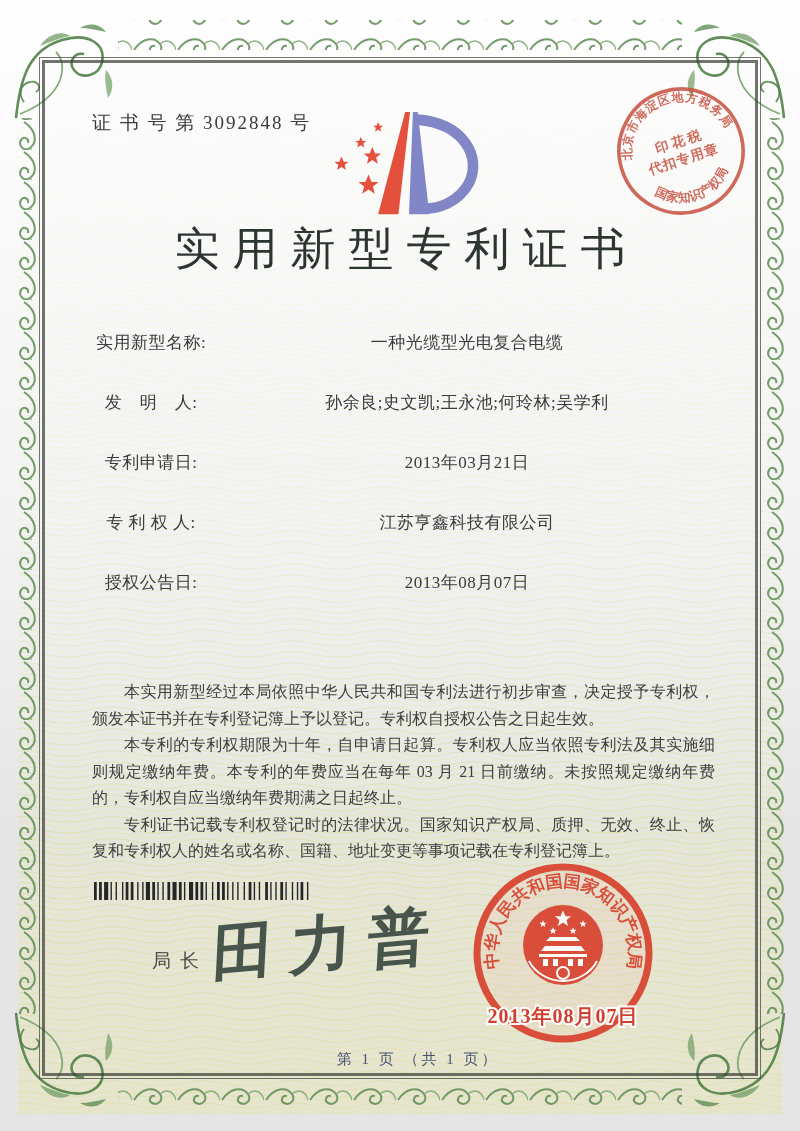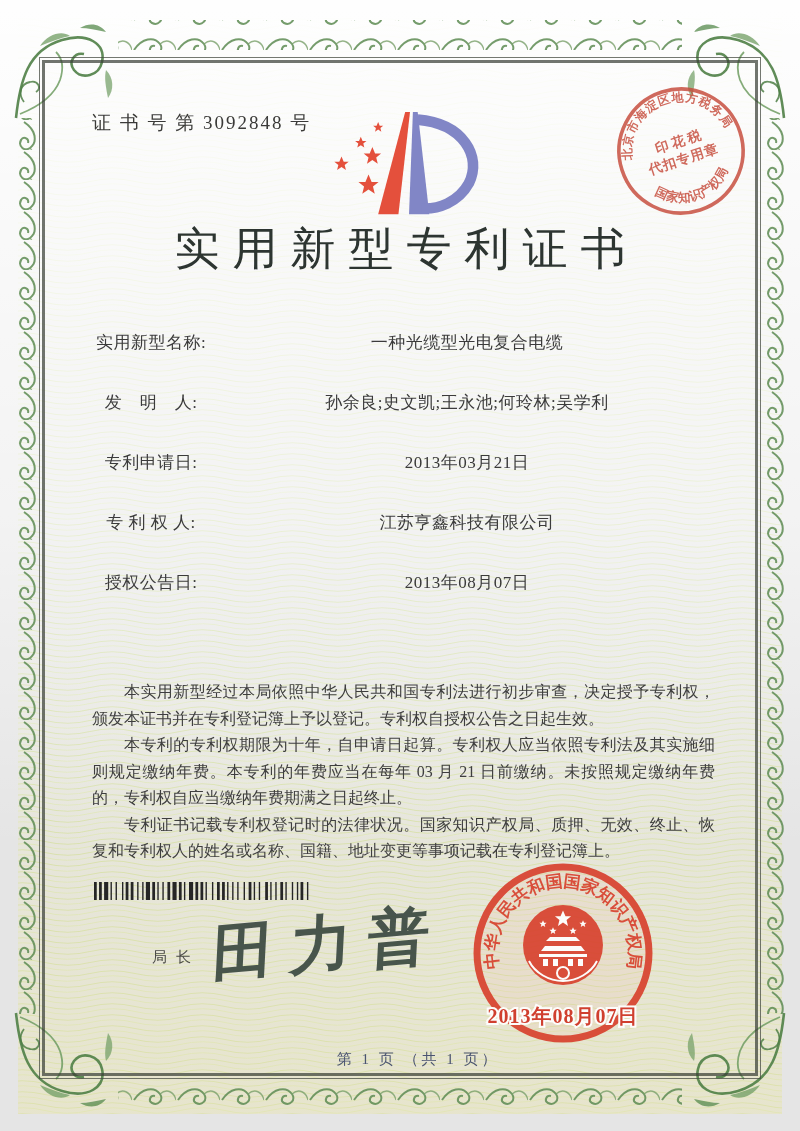--- a/index.html
+++ b/index.html
@@ -15,21 +15,21 @@
   .title{position:absolute;left:0;right:0;top:219px;text-align:center;font-size:45px;font-weight:400;
          letter-spacing:13px;text-indent:13px;color:#2d3531;}
   .fields{position:absolute;left:92px;top:331px;width:632px;text-align:center;}
   .field-row{display:flex;margin-bottom:36px;font-size:17px;line-height:24px;color:#3b3b3b;}
   .field-label{width:118px;flex:none;letter-spacing:.5px;}
   .field-value{flex:1;letter-spacing:.5px;}
   .body-text{position:absolute;left:92px;top:679px;width:623px;font-size:16px;line-height:26.5px;
              text-align:justify;color:#3e3e3e;}
   .body-text p{margin:0;text-indent:2em;}
   .barcode-svg{position:absolute;left:94px;top:882px;height:18px;width:218px;}
-  .sig-title{position:absolute;left:152px;top:948px;font-size:15px;letter-spacing:9px;color:#4a4a46;}
+  .sig-title{position:absolute;left:152px;top:948px;font-size:19px;letter-spacing:9px;color:#4a4a46;}
   .sig-name{position:absolute;left:212px;top:902px;font-size:62px;font-weight:700;color:#33423a;
             letter-spacing:16px;transform:rotate(-5deg) skewX(-8deg);opacity:.88;z-index:3;}
   .seal-svg{position:absolute;left:468px;top:858px;width:190px;height:190px;z-index:4;}
   .page-footer{position:absolute;left:0;right:0;top:1050px;text-align:center;font-size:15px;
                letter-spacing:3px;color:#4a5470;padding-left:36px;}
 </style>
 </head>
 <body>
 
 <div class="page">

